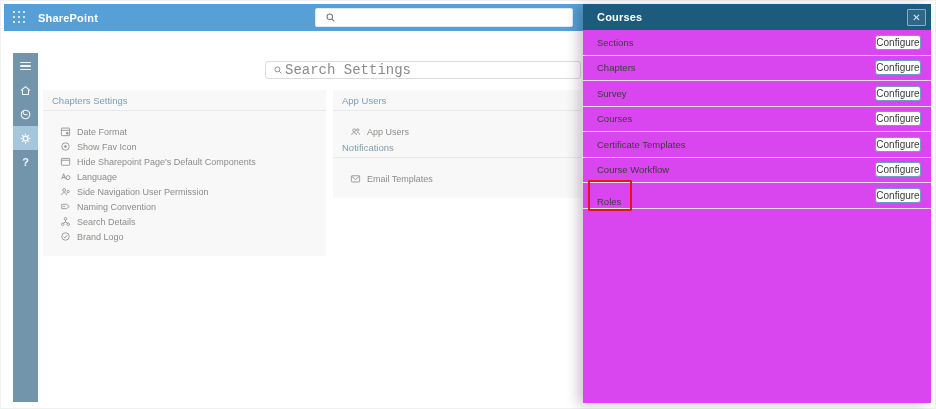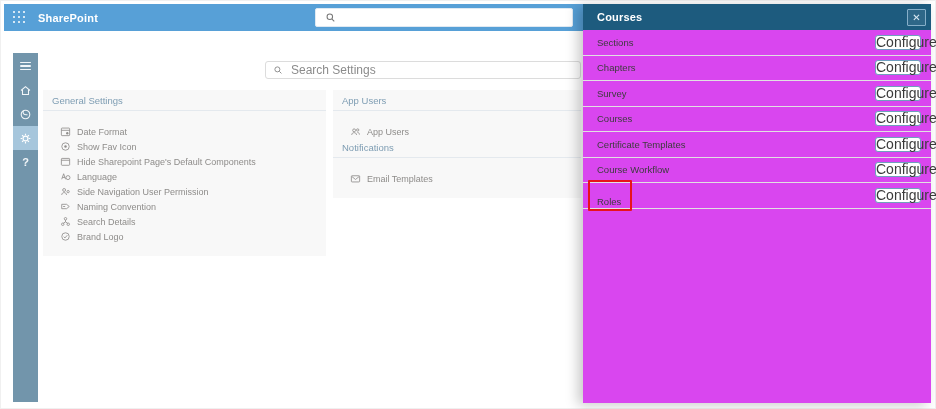--- a/index.html
+++ b/index.html
@@ -37,22 +37,22 @@
   .rail-item.active{background:#a6c6dc;}
   .rail-item .qmark{font-size:11px;font-weight:bold;color:#f2f6f9;}
   .rail-item .burger{display:block;width:11px;}
   .burger i{display:block;height:1.6px;background:#f2f6f9;margin:2px 0;border-radius:1px;}
   
   .settings-search{
     position:absolute;left:265px;top:61px;width:316px;height:18px;background:#fff;
     border:1px solid #dcdcdc;border-radius:3px;display:flex;align-items:center;box-sizing:border-box;
   }
   .settings-search svg{margin-left:7px;flex:none;}
-  .settings-search input{border:none;outline:none;background:transparent;font-size:12px;
-    color:#666;margin-left:6px;width:250px;font-family:Liberation Sans, sans-serif;}
+  .settings-search input{border:none;outline:none;background:transparent;font-size:14px;
+    color:#666;width:250px;font-family:Liberation Mono, monospace;}
   .settings-search input::placeholder{color:#8b8b8b;}
   .card{position:absolute;background:#f8f8f8;}
   .card-head{
     font-size:9.5px;color:#7e9db3;padding:5px 9px 4px 9px;border-bottom:1px solid #e4e9ee;
   }
   .card ul{list-style:none;margin:8px;padding:5px 0 4px 0;}
   .card li{
     height:15px;display:flex;align-items:center;padding:0 9px;font-size:9px;color:#8e8c8a;
     cursor:pointer;white-space:nowrap;
   }
@@ -77,21 +77,21 @@
   .panel-row{
     height:24.5px;border-bottom:1px solid #e1e1e1;display:flex;align-items:center;
     padding:0 10px 0 14px;box-sizing:content-box;
   }
   .row-label{font-size:9.5px;color:#3c3c3c;}
   .row-label.annotated{
     border:2px solid #e8131b;padding:14px 9px 2px 7px;margin-left:-9px;border-radius:1px;
   }
   .cfg-btn{
     margin-left:auto;width:46px;height:15px;background:#fff;border:1px solid #6f9fbe;border-radius:3px;
-    font-size:14px;color:#3b3b3b;font-family:inherit;cursor:pointer;padding:0;line-height:13px;
+    font-size:10px;color:#3b3b3b;font-family:inherit;cursor:pointer;padding:0;line-height:13px;
   }
 </style>
 </head>
 <body>
 
 <div class="screen">
 
   <div class="topbar">
     <div class="waffle">
       <i></i>
@@ -146,21 +146,21 @@
 
   <div class="settings-search">
     <svg width="10" height="10" viewBox="0 0 16 16" fill="none" stroke="#8b8b8b" stroke-width="1.5">
       <circle cx="7" cy="7" r="4"></circle>
         <line x1="10.2" y1="10.2" x2="13.5" y2="13.5"></line>
     </svg>
     <input type="text" placeholder="Search Settings" style="">
   </div>
 
   <div class="card card-general">
-    <div class="card-head">General Settings</div>
+    <div class="card-head">Chapters Settings</div>
     <ul>
       <li>
         <svg width="11" height="11" viewBox="0 0 16 16" fill="none" stroke="currentColor" stroke-width="1.2">
           <rect x="2" y="3" width="12" height="11" rx="1"></rect>
             <line x1="2" y1="6.3" x2="14" y2="6.3"></line>
             <circle cx="10.6" cy="10.6" r="1.7" fill="currentColor" stroke="none"></circle>
         </svg>
         <span>Date Format</span>
       </li>
       <li>

